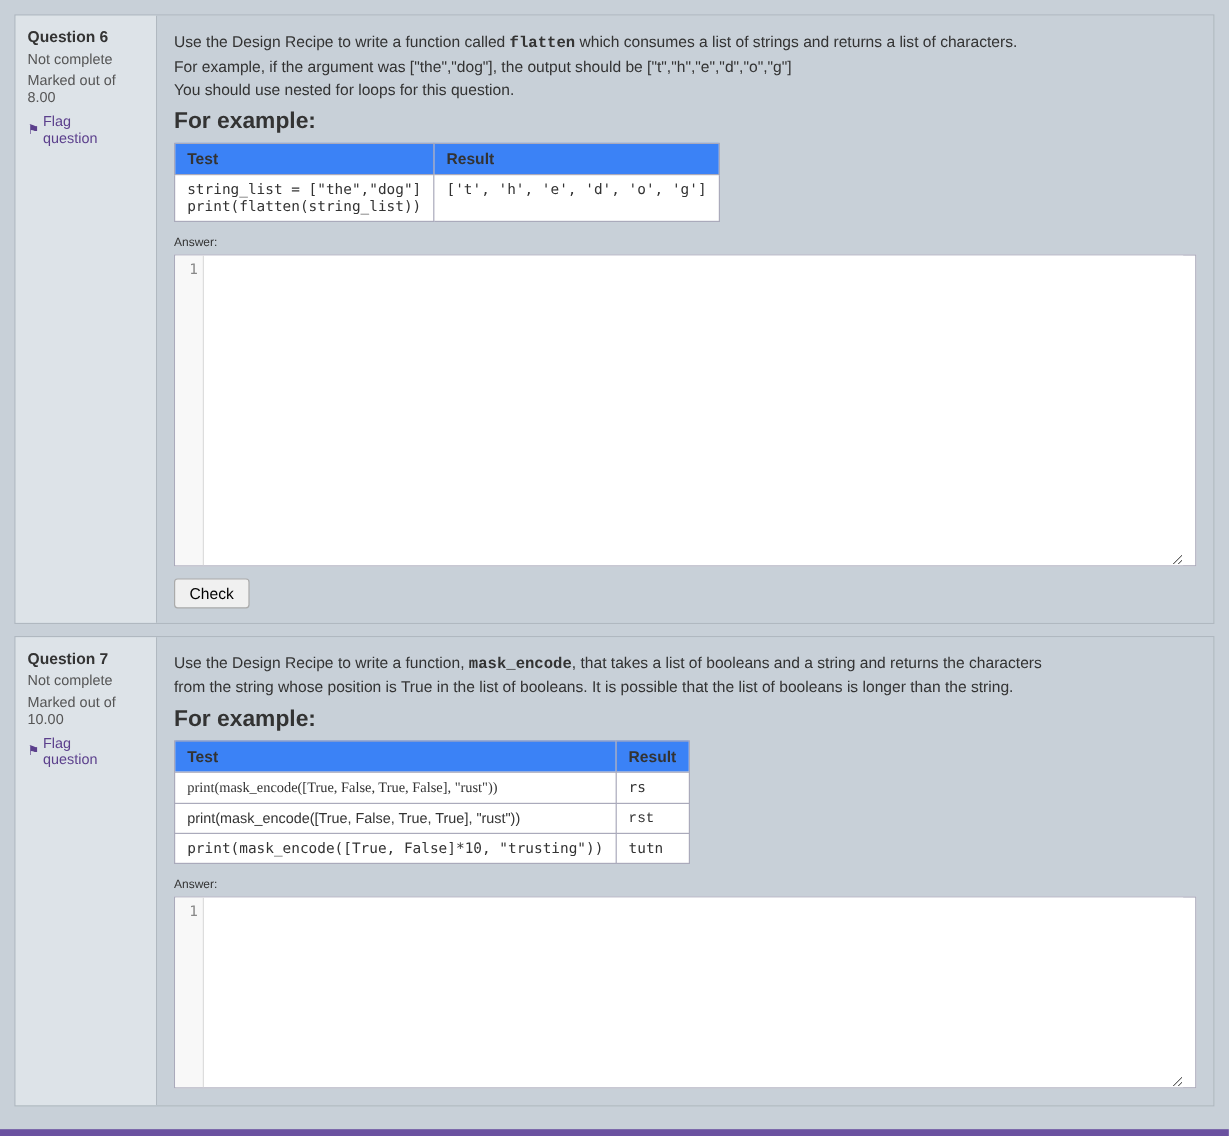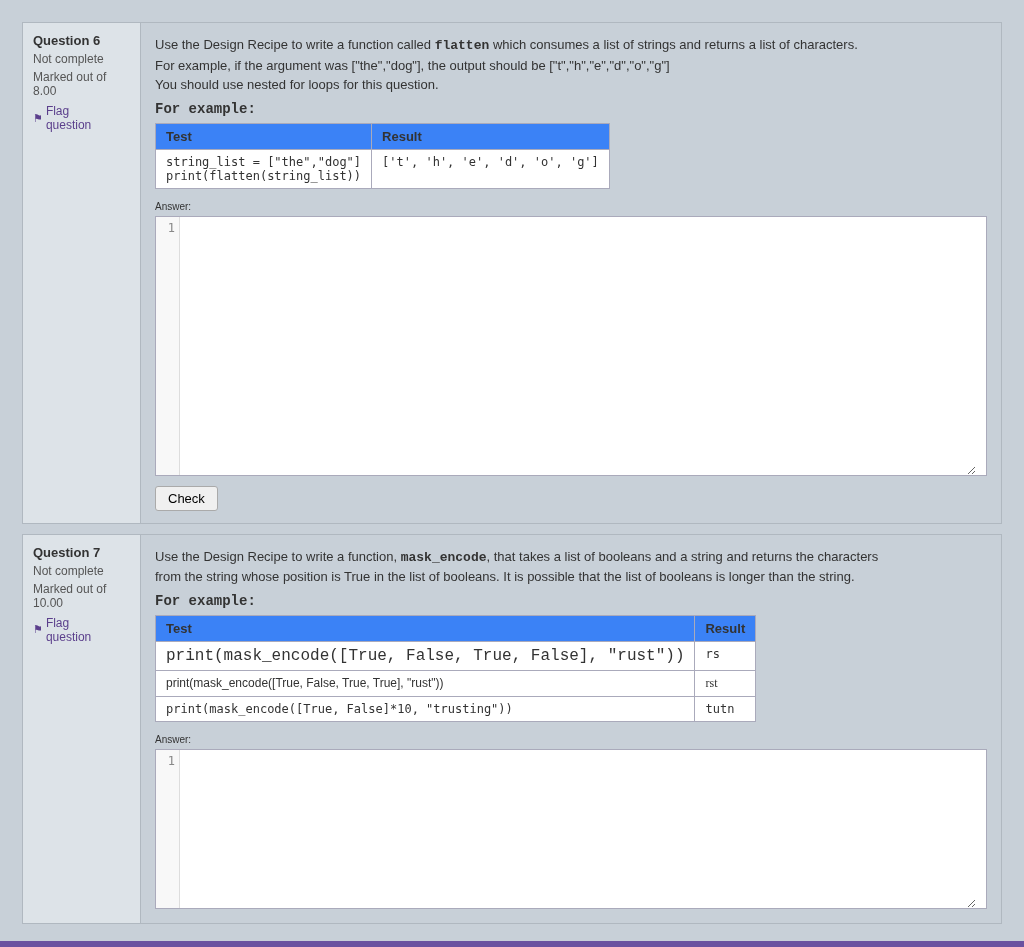--- a/index.html
+++ b/index.html
@@ -6,21 +6,21 @@
     body {
       font-family: Arial, sans-serif;
       font-size: 13px;
       background: #c8d0d8;
       color: #333;
     }
 
     .page-wrapper {
       max-width: 1024px;
       margin: 0 auto;
-      padding: 22px;
+      padding: 12px;
       display: flex;
       flex-direction: column;
       gap: 10px;
     }
 
     .question-block {
       display: flex;
       background: #c8d0d8;
       border: 1px solid #b0b8c0;
     }
@@ -79,23 +79,22 @@
       color: #333;
     }
 
     .question-description strong {
       font-weight: bold;
       font-family: Liberation Mono, monospace;
     }
 
     .for-example-label {
       font-weight: bold;
-      font-size: 14px;
+      font-size: 19px;
       margin-bottom: 6px;
-      font-family: Liberation Mono, monospace;
     }
 
     .example-table {
       border-collapse: collapse;
       margin-bottom: 12px;
       background: white;
     }
 
     .example-table th {
       background: #3b82f6;
@@ -244,26 +243,26 @@
 
       <table class="example-table" style="width: auto;">
         <thead>
           <tr>
             <th>Test</th>
             <th>Result</th>
           </tr>
         </thead>
         <tbody>
           <tr>
-            <td style="font-family:Liberation Mono, monospace; font-size:16px;">print(mask_encode([True, False, True, False], "rust"))</td>
+            <td style="font-family:Liberation Serif, serif; font-size:12px;">print(mask_encode([True, False, True, False], "rust"))</td>
             <td style="font-family:monospace; font-size:12px;">rs</td>
           </tr>
           <tr>
             <td style="font-family:Liberation Sans, sans-serif; font-size:12px;margin-top:44px;">print(mask_encode([True, False, True, True], "rust"))</td>
-            <td style="font-family:Liberation Serif, serif; font-size:12px;">rst</td>
+            <td style="font-family:Liberation Mono, monospace; font-size:12px;">rst</td>
           </tr>
           <tr>
             <td style="font-family:monospace; font-size:12px;">print(mask_encode([True, False]*10, "trusting"))</td>
             <td style="font-family:monospace; font-size:12px;">tutn</td>
           </tr>
         </tbody>
       </table>
 
       <div class="answer-label">Answer:</div>
 

